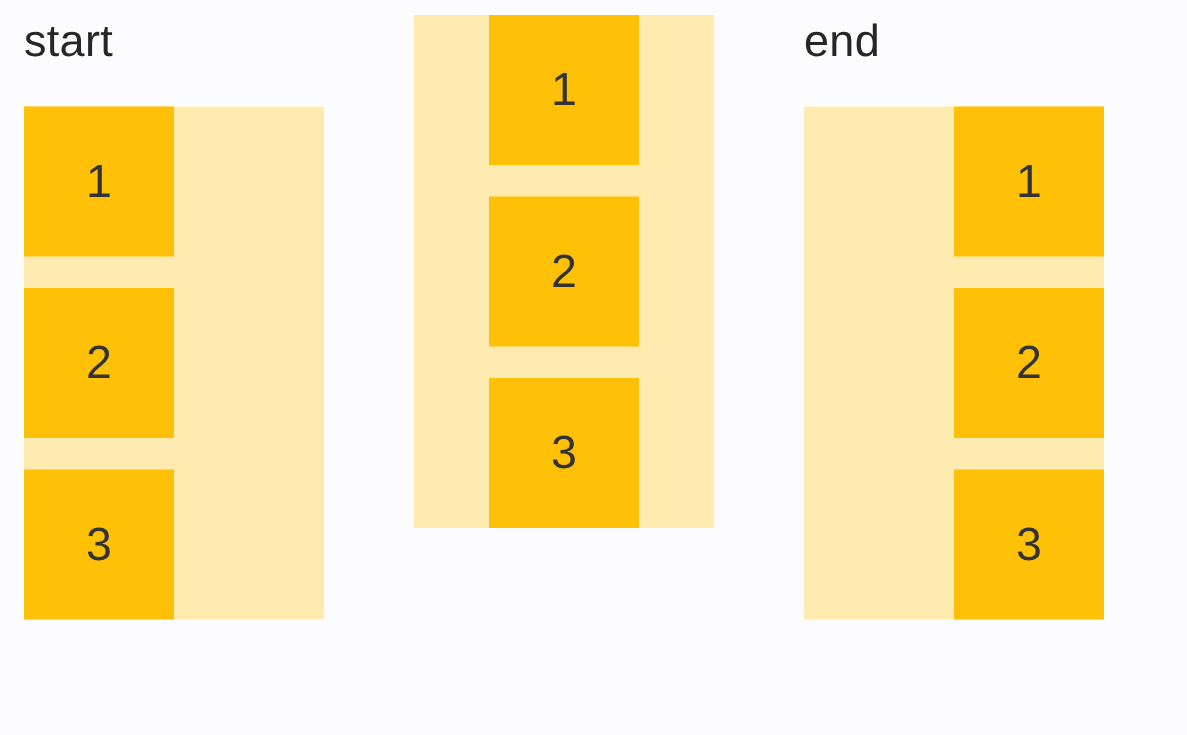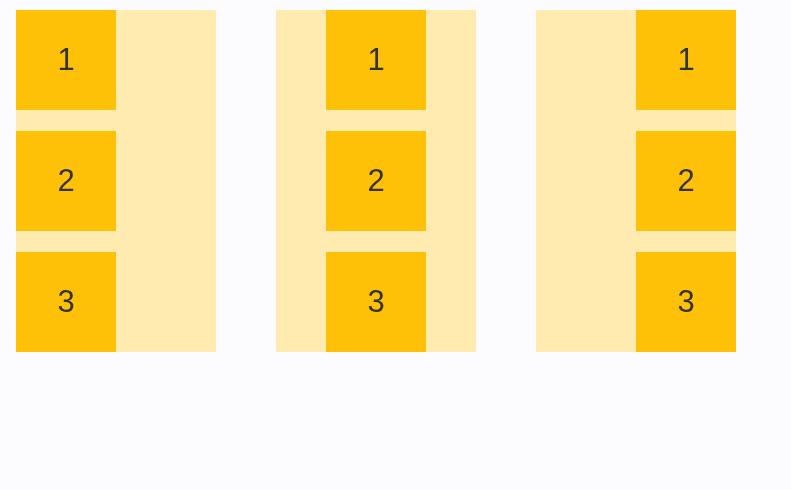--- a/index.html
+++ b/index.html
@@ -59,36 +59,38 @@
     font-size: 31px;
     color: var(--item-text);
   }
 </style>
 </head>
 <body style="background: rgb(252, 252, 254);">
 
 <div class="demo-row">
 
   <section class="demo">
+    <h2 class="demo-label">start</h2>
     <div class="box-container align-start">
       <div class="box">1</div>
       <div class="box">2</div>
       <div class="box">3</div>
     </div>
   </section>
 
   <section class="demo">
     <div class="box-container align-center">
       <div class="box">1</div>
       <div class="box">2</div>
       <div class="box">3</div>
     </div>
   </section>
 
   <section class="demo">
+    <h2 class="demo-label">end</h2>
     <div class="box-container align-end">
       <div class="box">1</div>
       <div class="box">2</div>
       <div class="box">3</div>
     </div>
   </section>
 
 </div>
 
 </body></html>

